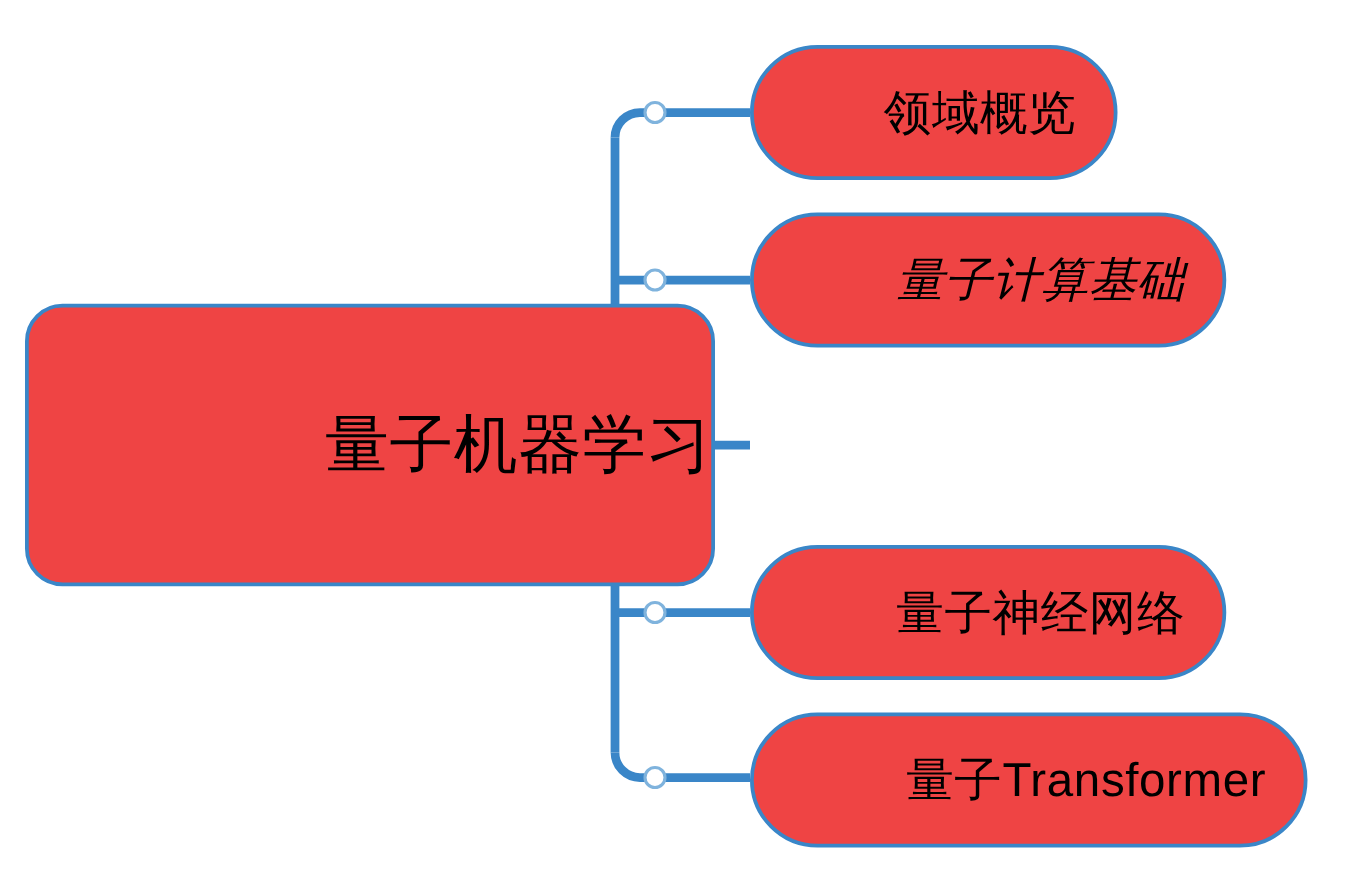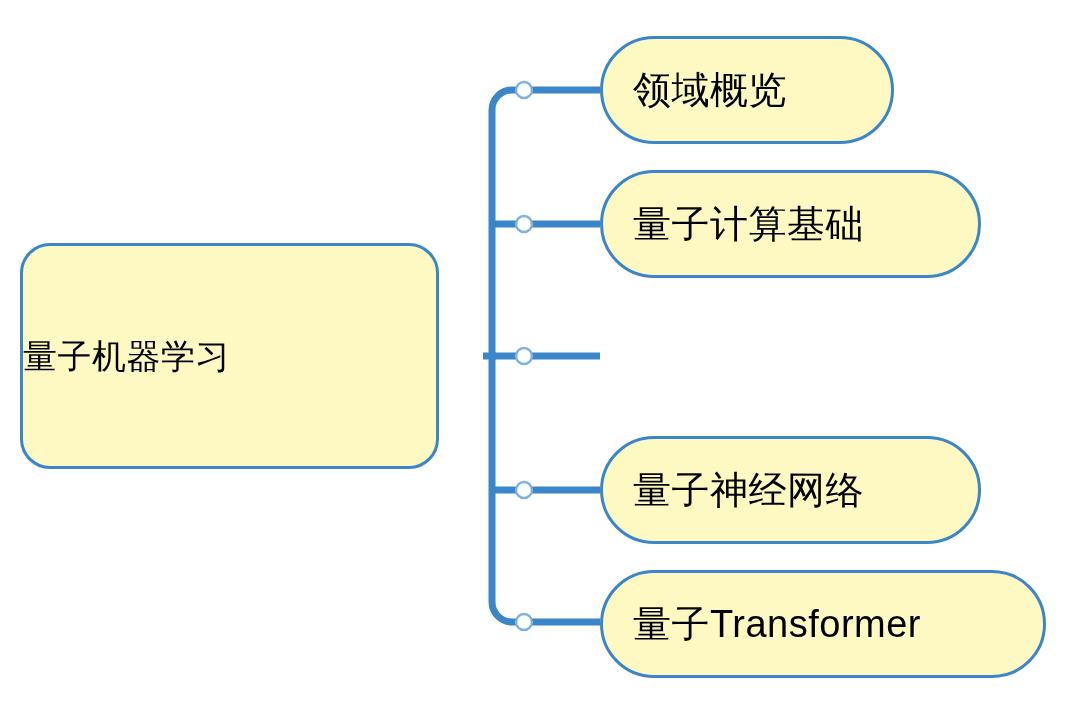--- a/index.html
+++ b/index.html
@@ -22,49 +22,49 @@
   #connectors {
     position: absolute;
     left: 0;
     top: 0;
     width: 1080px;
     height: 713px;
   }
   .node {
     position: absolute;
     box-sizing: border-box;
-    background: #fef9c3;
+    background: #ef4444;
     border: 3px solid #3a86c8;
     display: flex;
     align-items: center;
-    justify-content: flex-start;
+    justify-content: flex-end;
     text-align: center;
     color: #000000;
     z-index: 2;
   }
   .node-root {
     left: 20px;
     top: 243px;
-    width: 419px;
+    width: 552px;
     height: 226px;
     border-radius: 30px;
-    font-size: 34px;
+    font-size: 51px;
     line-height: 1.30;
     letter-spacing: 0.5px;
   }
   .node-child {
     left: 600px;
     height: 108px;
     border-radius: 54px;
     font-size: 38px;
     letter-spacing: 0.5px;
     padding: 0 30px;
   }
   .child-0 { top: 36px;  width: 294px; }
-  .child-1 { top: 170px; width: 381px; }
+  .child-1 { top: 170px; width: 381px; font-style: italic; }
   .child-2 { top: 303px; width: 336px; }
   .child-3 { top: 436px; width: 381px; }
   .child-4 { top: 570px; width: 446px; }
 </style>
 </head>
 <body>
 
 <div id="canvas">
 
   <svg id="connectors" viewBox="0 0 1080 713" xmlns="http://www.w3.org/2000/svg">

